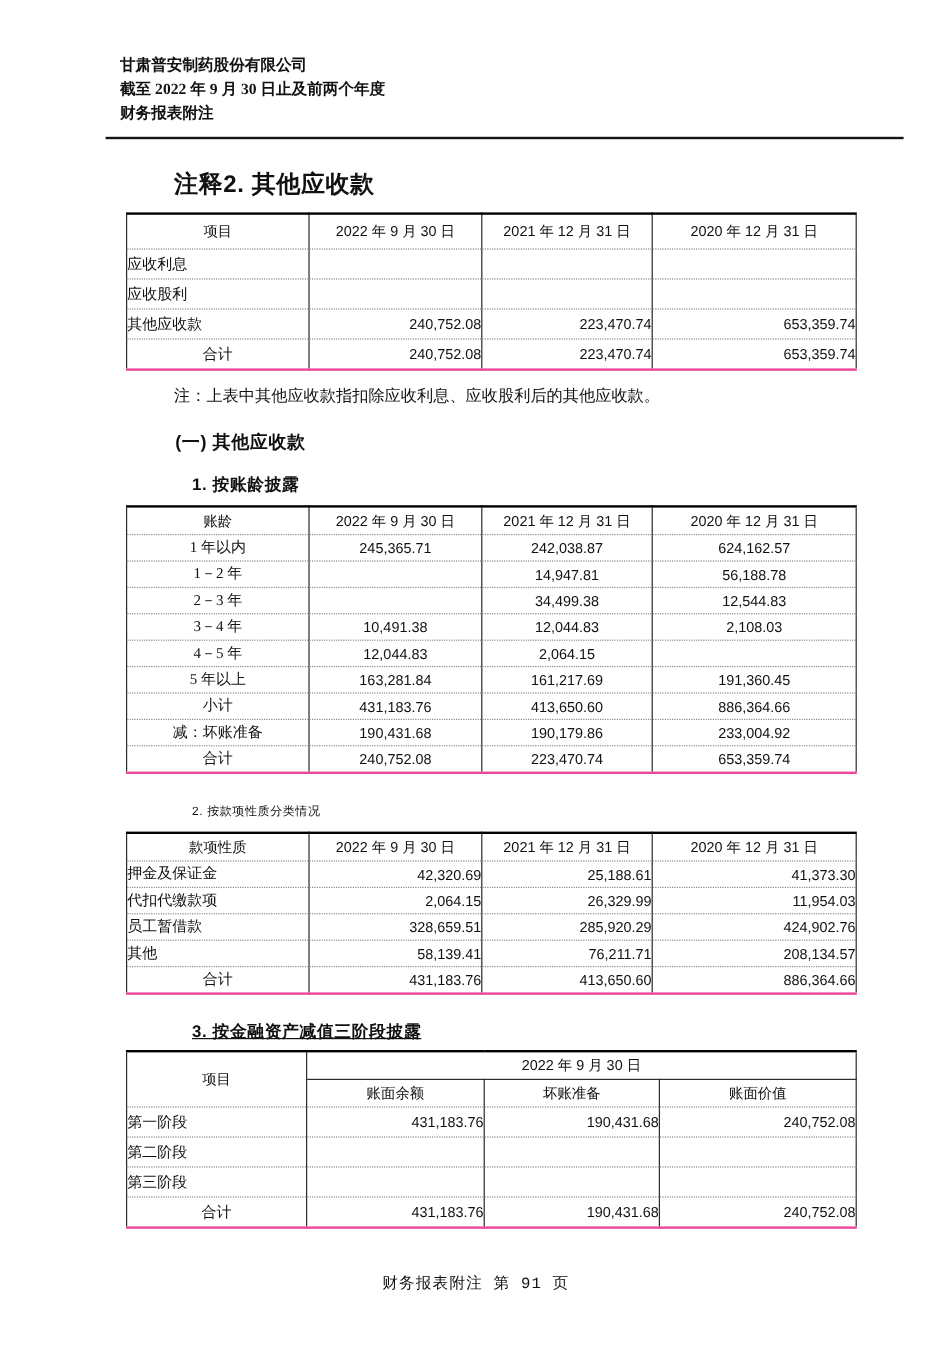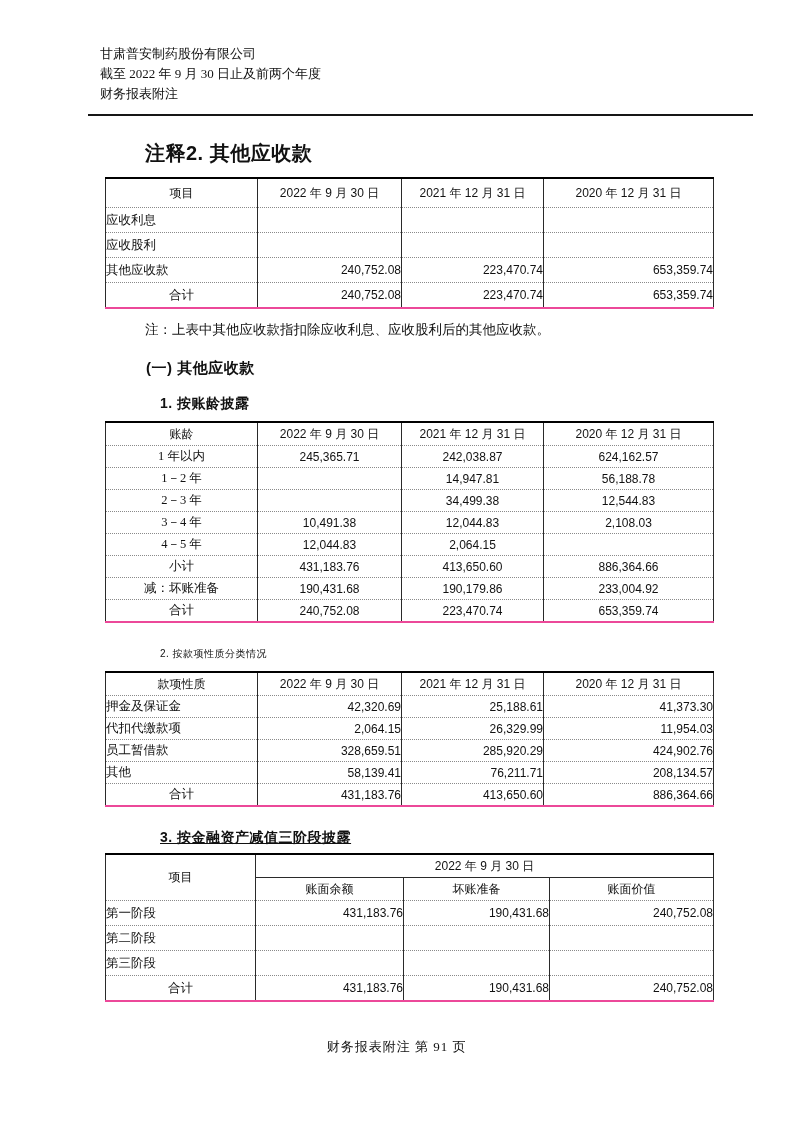--- a/index.html
+++ b/index.html
@@ -1,21 +1,21 @@
 <!DOCTYPE html>
 <html><head>
 <meta charset="utf-8">
 <style>
   html,body { margin:0; padding:0; background:#ffffff; }
   .page {
     position:relative; width:793px; height:1122px; background:#ffffff;
     font-family:"Liberation Serif","DejaVu Serif",serif; color:#111;
     overflow:hidden;
   }
-  .hdr { padding:44px 1px 0 100px; font-size:13px; line-height:20px; }
+  .hdr { padding:44px 1px 0 100px; font-size:13px; line-height:20px;font-weight:bold; }
   .hdr div { white-space:nowrap; }
   .rule { margin:10px 40px 0 88px; height:0; border-top:2px solid #161616; }
 
   .h-note2   { margin:24px 0 0 145px; font-family:"Liberation Sans","DejaVu Sans",sans-serif; font-weight:bold; font-size:20px; letter-spacing:0.5px; }
   .footnote  { margin:12px 40px 0 145px; font-size:13.5px; line-height:18px; }
   .h-sec     { margin:20px 0 0 146px; font-family:"Liberation Sans","DejaVu Sans",sans-serif; font-weight:bold; font-size:15px; letter-spacing:0.5px; height:20px; }
   .h-sub     { margin:16px 0 0 160px; font-family:"Liberation Sans","DejaVu Sans",sans-serif; font-weight:bold; font-size:14px; letter-spacing:0.5px; height:18px; }
   .h-sub2    { margin:24px 0 0 160px; font-family:"Liberation Sans","DejaVu Sans",sans-serif; font-weight:normal; font-size:10px; letter-spacing:0.5px; height:18px; }
   .h-sub3    { margin:22px 0 0 160px; font-family:"Liberation Sans","DejaVu Sans",sans-serif; font-weight:bold; font-size:14px; letter-spacing:0.5px; height:18px;text-decoration:underline; }
 
@@ -36,21 +36,21 @@
   td.lbl { text-align:left; padding-left:8px; font-size:12.5px;margin-left:24px; }
   td.ctr { text-align:center; padding-left:0; }
   td.num { text-align:right; padding-right:6px; font-family:"Liberation Sans","DejaVu Sans",sans-serif; }
 
   .t1 th { height:28px; } .t1 td { height:24px; }
   .t2 th { height:22px; } .t2 td { height:21px;text-align:center; }
   .t3 th { height:22px; } .t3 td { height:21px; }
   .t4 th { height:22px; } .t4 td { height:24px; }
   .t4 th.datehead { border-bottom:1px solid #2a2a2a; }
 
-  .pfooter { margin-top:36px; text-align:center; font-size:13px; letter-spacing:1px; }
+  .pfooter { margin-top:36px; text-align:center; font-size:13px; letter-spacing:1px;font-family:Liberation Mono, monospace; }
 </style>
 </head>
 <body>
 
 <div class="page">
 
   <div class="hdr">
     <div>甘肃普安制药股份有限公司</div>
     <div>截至 2022 年 9 月 30 日止及前两个年度</div>
     <div>财务报表附注</div>
@@ -150,20 +150,26 @@
           <td class="num">12,044.83</td>
           <td class="num">2,108.03</td>
         </tr>
         <tr>
           <td class="lbl">4－5 年</td>
           <td class="num">12,044.83</td>
           <td class="num">2,064.15</td>
           <td class="num"></td>
         </tr>
         <tr>
+          <td class="lbl">5 年以上</td>
+          <td class="num">163,281.84</td>
+          <td class="num">161,217.69</td>
+          <td class="num">191,360.45</td>
+        </tr>
+        <tr>
           <td class="lbl ctr">小计</td>
           <td class="num">431,183.76</td>
           <td class="num">413,650.60</td>
           <td class="num">886,364.66</td>
         </tr>
         <tr>
           <td class="lbl">减：坏账准备</td>
           <td class="num">190,431.68</td>
           <td class="num">190,179.86</td>
           <td class="num">233,004.92</td>

